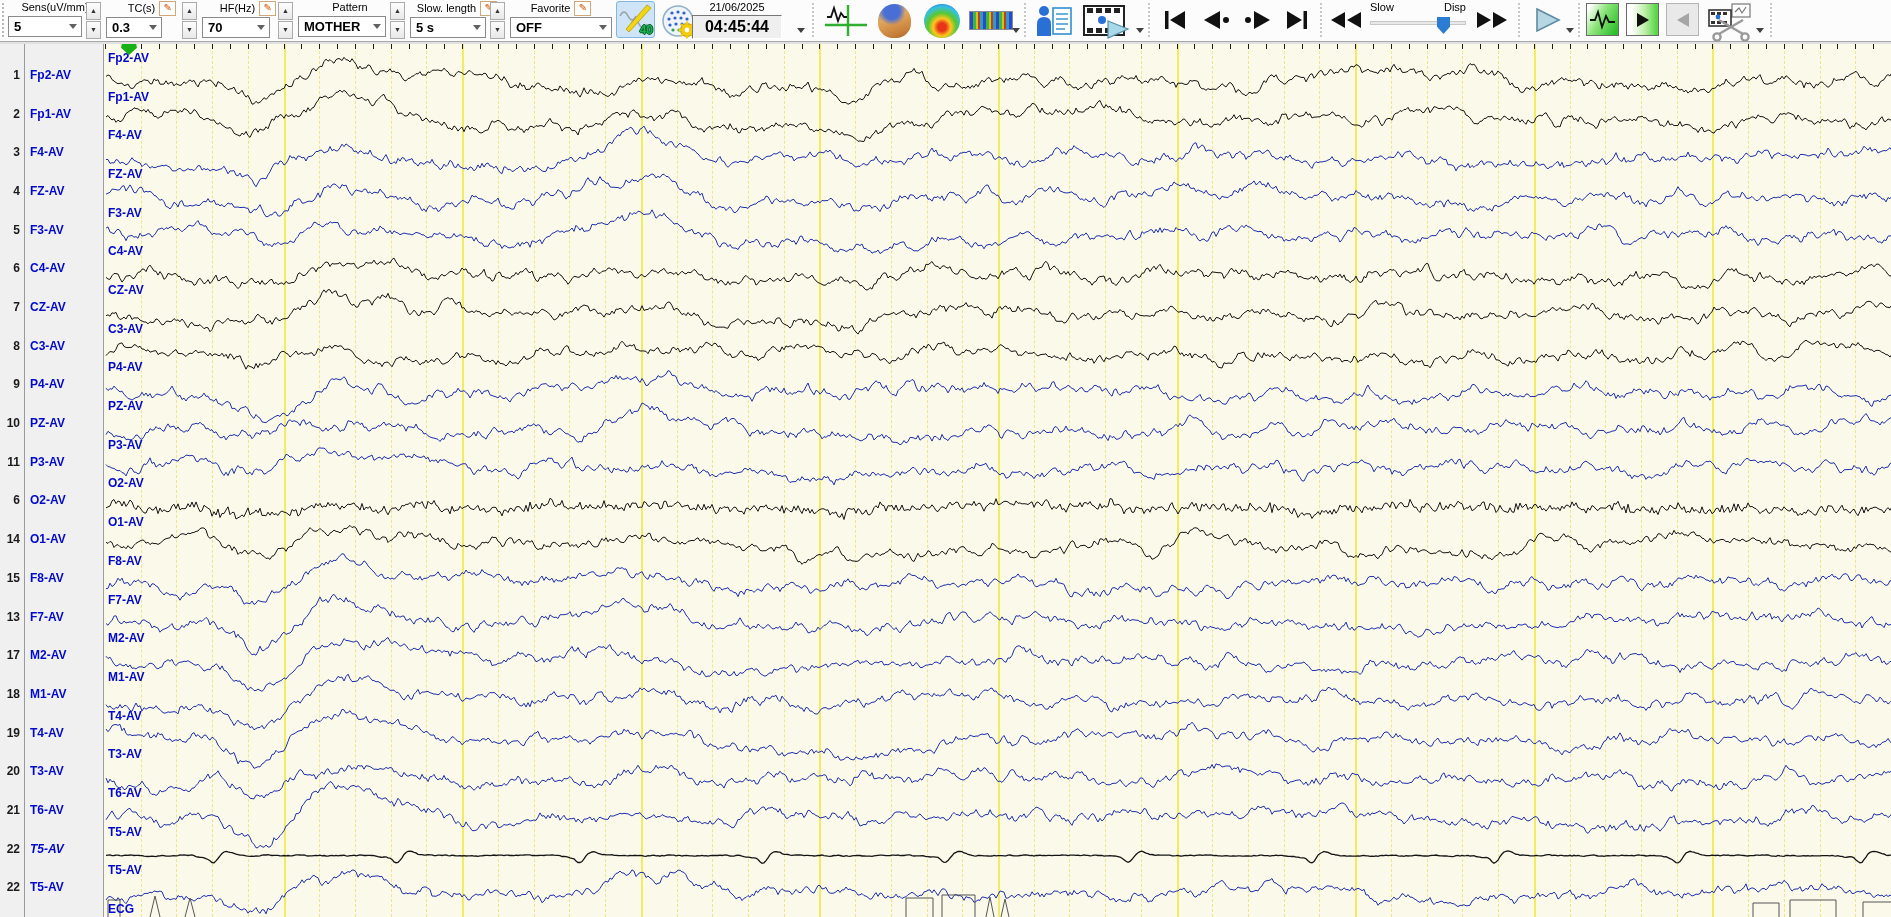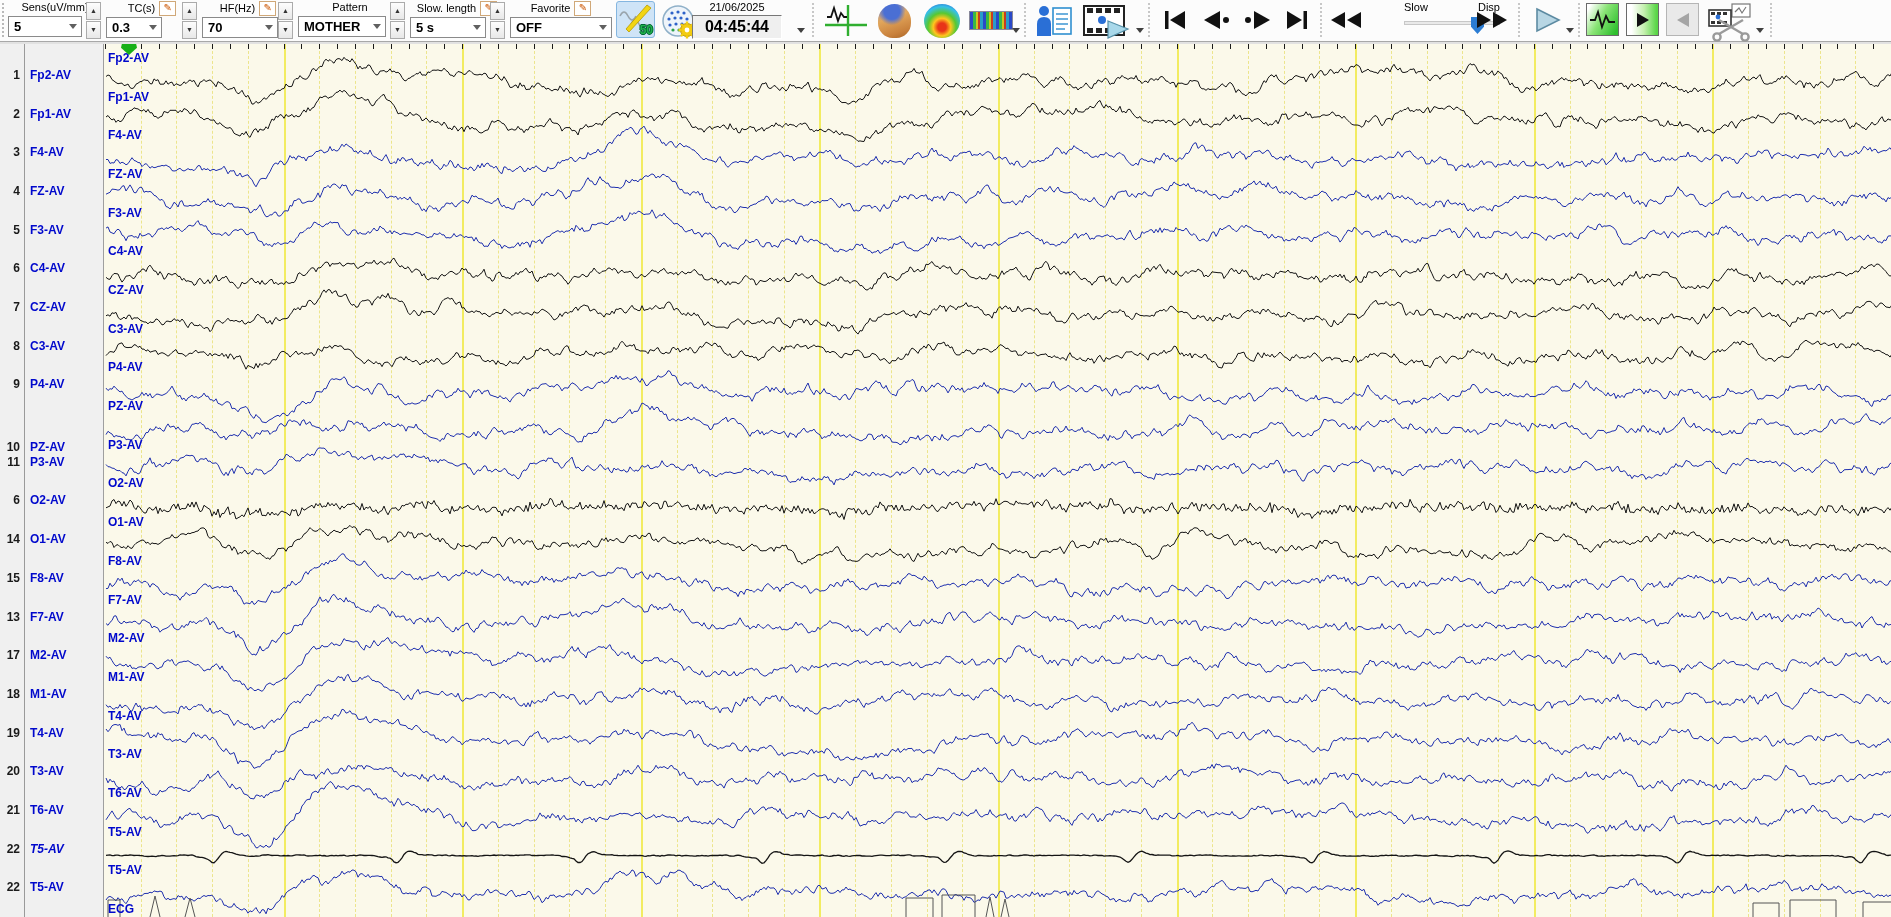--- a/index.html
+++ b/index.html
@@ -114,21 +114,21 @@
   <div class="spinner" style="left:182px">
     <div class="spinbtn">▲</div>
     <div class="spinbtn">▼</div>
   </div>
 
   <div class="tgroup" style="left:202px;width:92px">
     <div class="labelrow">
       <span class="tlabel">HF(Hz)</span>
       <span class="pencil">✎</span>
     </div>
-    <div class="combo" style="width:76px">
+    <div class="combo" style="width:68px">
       <span>70</span>
       <span class="chev"></span>
     </div>
   </div>
   <div class="spinner" style="left:278px">
     <div class="spinbtn">▲</div>
     <div class="spinbtn">▼</div>
   </div>
 
   <div class="tgroup" style="left:298px;width:104px">
@@ -168,21 +168,21 @@
       <span class="chev"></span>
     </div>
   </div>
 
   <div class="notchbtn" style="left:616px">
     <svg width="37" height="35">
       <path d="M3,14 q4,-8 8,0 q4,8 8,0" stroke="#9aa4ac" stroke-width="1.6" fill="none"></path>
       <path d="M14,22 q4,-8 8,0 q4,8 8,0" stroke="#9aa4ac" stroke-width="1.6" fill="none"></path>
       <polygon points="30,3 34,6 12,30 9,27" fill="#f2d514" stroke="#b89a00" stroke-width="0.8"></polygon>
     </svg>
-    <span class="notch50">50</span>
+    <span class="notch50">40</span>
   </div>
 
   <div class="iconbtn" style="left:658px;width:42px;height:37px">
     <svg width="38" height="36">
       <ellipse cx="18" cy="18" rx="15" ry="15" fill="#eef4fa" stroke="#8fb0c8" stroke-width="1.5"></ellipse>
       <g fill="#2d62c8">
         <circle cx="12" cy="10" r="1.6"></circle>
           <circle cx="18" cy="9" r="1.6"></circle>
           <circle cx="24" cy="10" r="1.6"></circle>
         <circle cx="9" cy="16" r="1.6"></circle>
@@ -304,21 +304,21 @@
 
   <div class="vsep" style="left:1320px"></div>
 
   <div class="iconbtn" style="left:1326px;width:40px;height:36px">
     <svg width="34" height="18">
       <polygon points="16,1 2,9 16,17" fill="#111"></polygon>
       <polygon points="32,1 18,9 32,17" fill="#111"></polygon>
     </svg>
   </div>
 
-  <div class="slidergrp" style="left:1404px">
+  <div class="slidergrp" style="left:1370px">
     <div class="sliderlabels">
       <span>Slow</span>
       <span>Disp</span>
     </div>
     <div class="slidertrack">
       <div class="sliderthumb" style="left:66px"></div>
     </div>
   </div>
 
   <div class="iconbtn" style="left:1472px;width:40px;height:36px">
@@ -412,21 +412,21 @@
         <span class="chlabel">CZ-AV</span>
       </div>
       <div class="chrow" style="top: 296.76px;">
         <span class="chnum">8</span>
         <span class="chlabel">C3-AV</span>
       </div>
       <div class="chrow" style="top: 335.44px;">
         <span class="chnum">9</span>
         <span class="chlabel">P4-AV</span>
       </div>
-      <div class="chrow" style="top: 374.12px; margin-top: 24px;">
+      <div class="chrow" style="top: 374.12px;">
         <span class="chnum">10</span>
         <span class="chlabel">PZ-AV</span>
       </div>
       <div class="chrow" style="top: 412.8px;">
         <span class="chnum">11</span>
         <span class="chlabel">P3-AV</span>
       </div>
       <div class="chrow" style="top: 451.48px;">
         <span class="chnum">6</span>
         <span class="chlabel">O2-AV</span>

